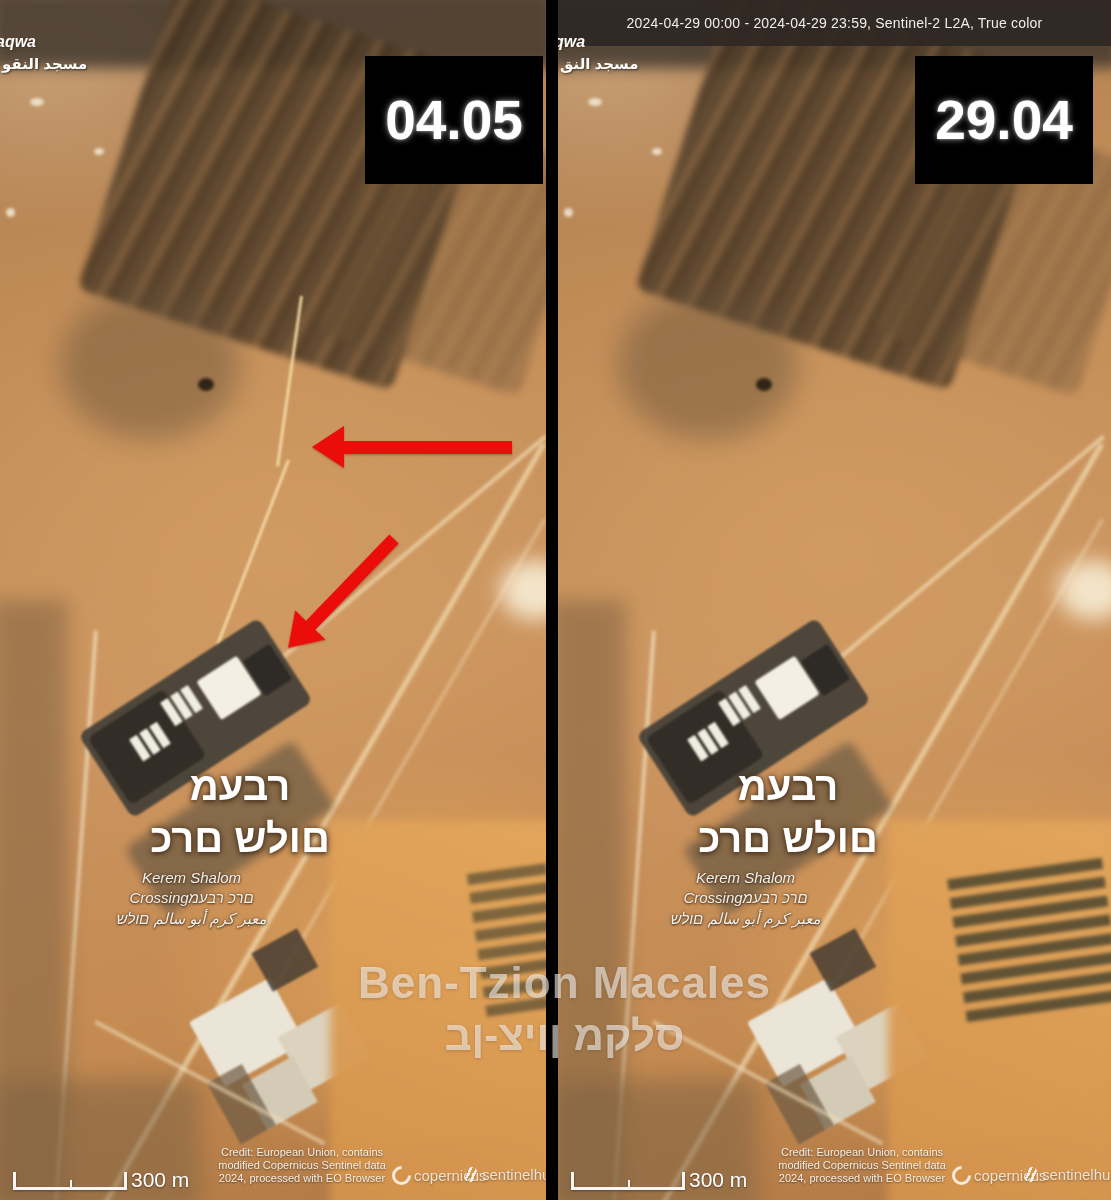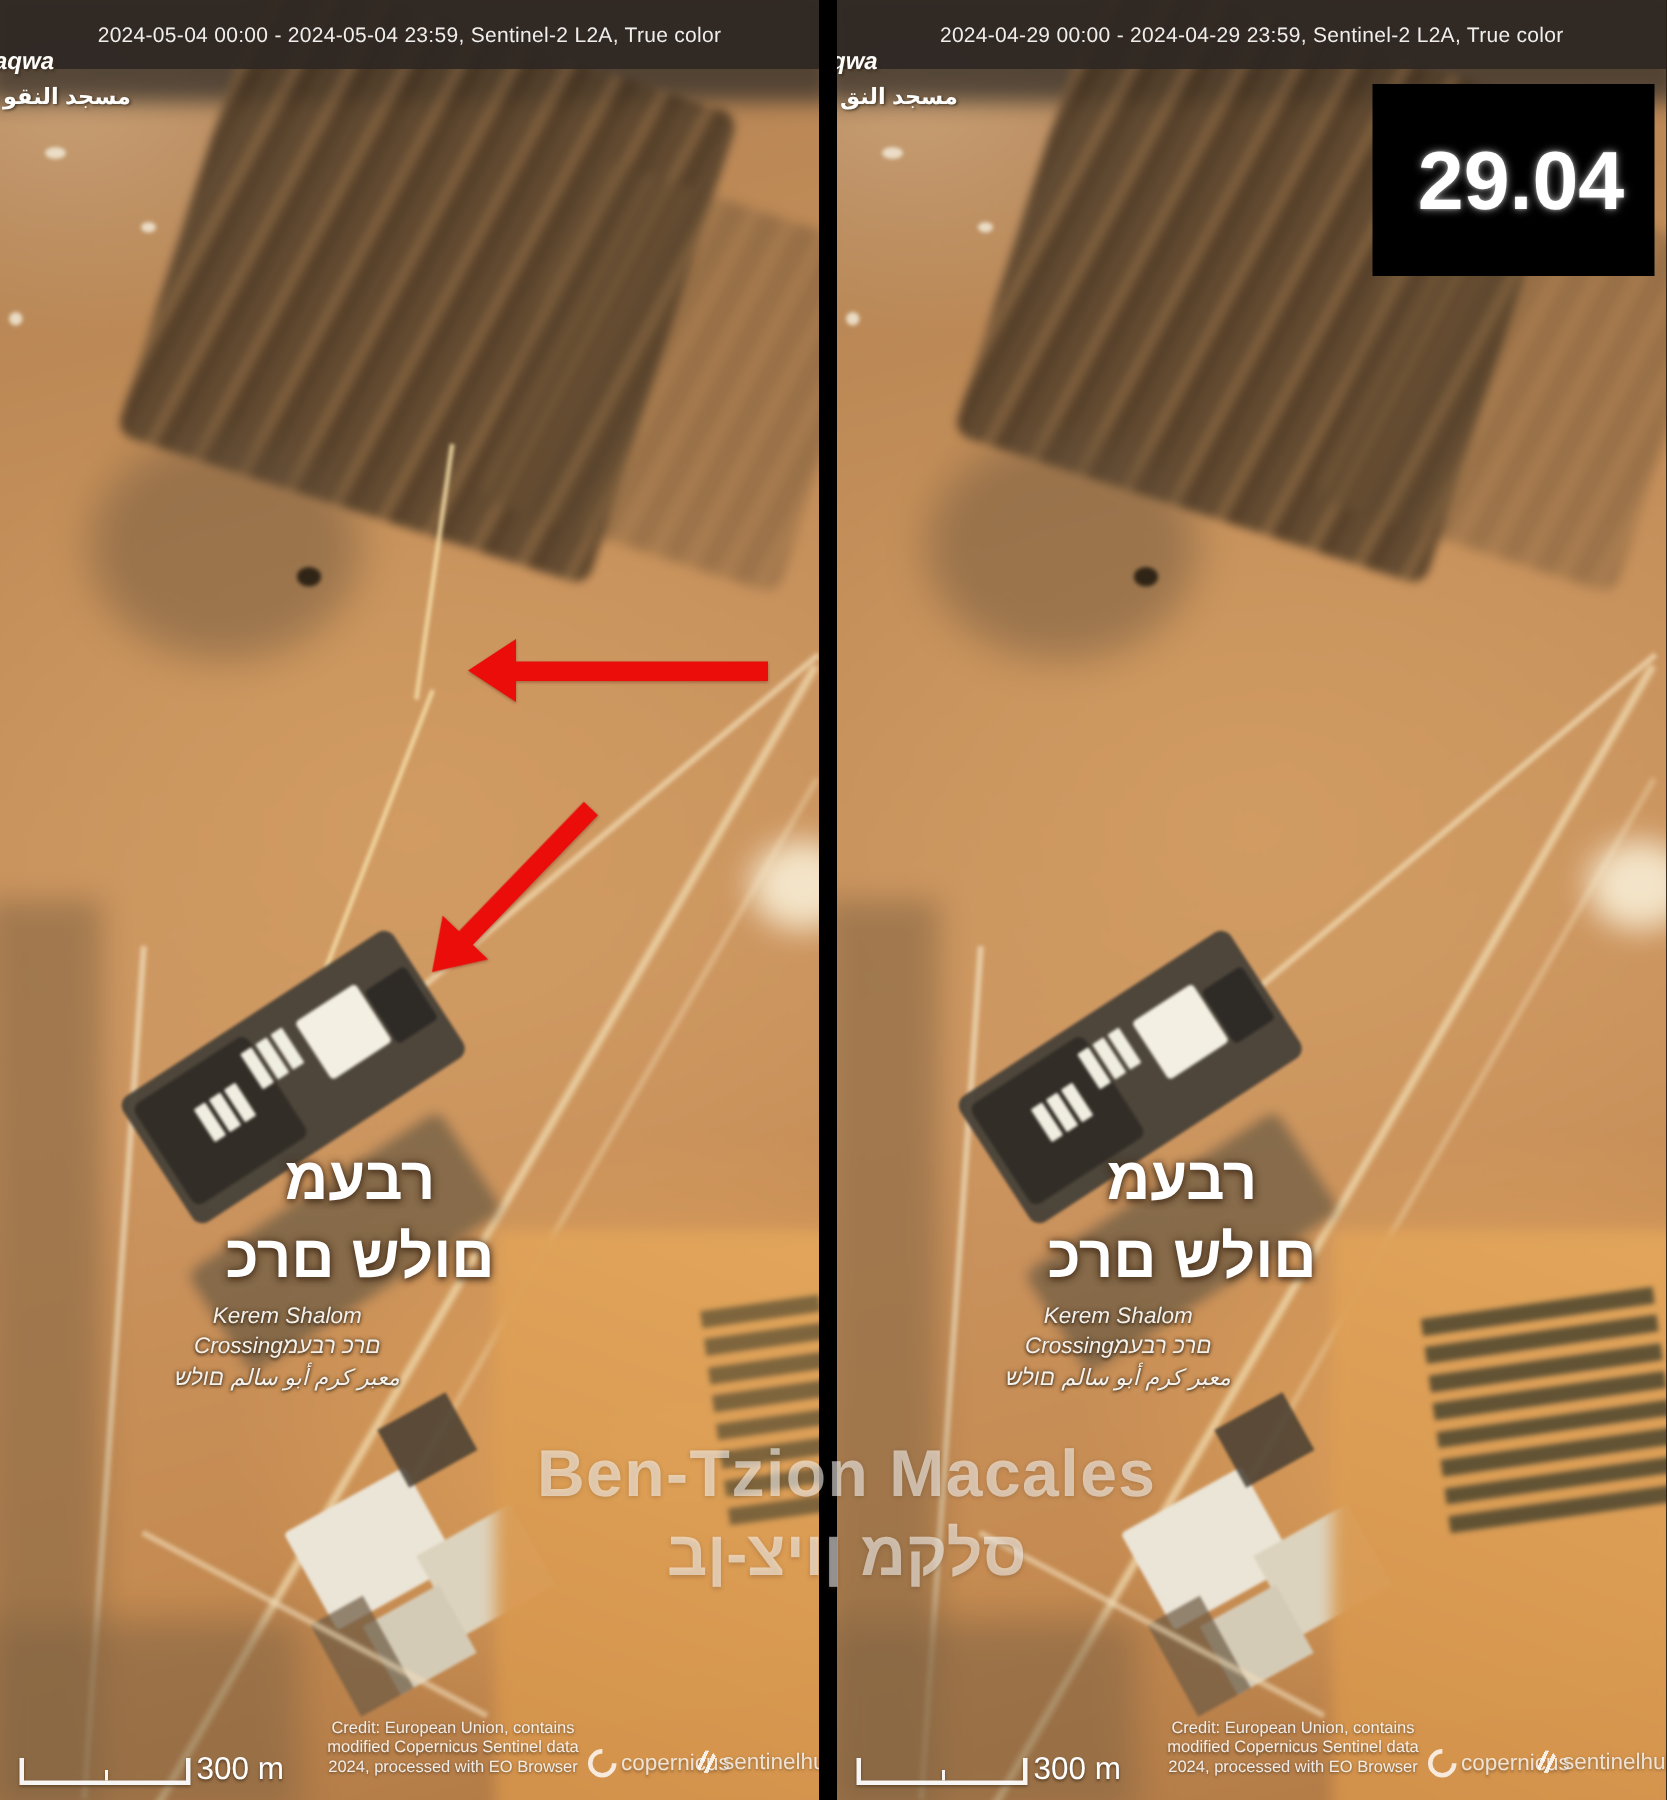--- a/index.html
+++ b/index.html
@@ -69,21 +69,21 @@
   
   .timebar{position:absolute;left:0;top:0;width:100%;height:46px;display:flex;align-items:center;justify-content:center;
     background:rgba(44,38,34,.88);color:#efeeec;font-size:14px;letter-spacing:.2px;z-index:5;}
   .corner{position:absolute;z-index:5;color:#fdfdfb;text-shadow:1px 1px 2px rgba(60,45,30,.9);font-weight:bold;}
   .corner-latin{left:-4px;top:33px;font-style:italic;font-weight:bold;font-size:16px;}
   .corner-ar{left:2px;top:55px;font-size:15px;}
   .badge{position:absolute;top:56px;width:178px;height:128px;z-index:6;
     background:var(--badge-bg,#000);color:var(--badge-fg,#fff);
     display:flex;align-items:center;justify-content:center;
     font-size:55px;font-weight:bold;text-shadow:0 0 6px rgba(170,170,170,.95),0 0 2px #777;}
-  .panel--left .badge{left:365px;} .panel--right .badge{left:357px;padding-left:10px;}
+  .panel--left .badge{left:365px;} .panel--right .badge{left:357px;}
   .biglabel{position:absolute;top:760px;width:310px;text-align:center;z-index:6;
     font-size:40px;font-weight:700;color:#fff;line-height:1.3;
     text-shadow:0 0 6px rgba(70,45,25,.9),0 2px 4px rgba(70,45,25,.7);}
   .panel--left .biglabel{left:85px;} .panel--right .biglabel{left:75px;}
   .smalllabel{position:absolute;top:868px;width:215px;text-align:center;z-index:6;
     font-style:italic;font-size:15px;color:#f3f1ec;line-height:1.35;
     text-shadow:0 0 3px rgba(70,50,30,.95),0 1px 2px rgba(60,40,20,.8);}
   .panel--left .smalllabel{left:84px;} .panel--right .smalllabel{left:80px;}
   .bidi{direction:ltr;unicode-bidi:bidi-override;}
   .scalebar{position:absolute;left:13px;top:1172px;width:108px;height:15px;z-index:6;
@@ -162,30 +162,28 @@
           <div class="d1"></div>
           <div class="d2"></div>
         </div>
       <div class="brightfield"></div>
         <div class="glow"></div>
         <div class="greenhouses"></div>
       <div class="bl-dark"></div>
         <div class="road-bl"></div>
     </div>
 
-    <header class="timebar">
-      <span>2024-05-04 00:00 - 2024-05-04 23:59, Sentinel-2 L2A, True color</span>
-    </header>
 
     <div class="corner corner-latin">aqwa</div>
     <div class="corner corner-ar">
       <span>مسجد</span>
       <span>النقو</span>
     </div>
 
+    <div class="badge">04.05</div>
 
     <div class="arrow arrow-h">
       <span class="a-head"></span>
       <span class="a-shaft"></span>
     </div>
     <div class="arrow arrow-d">
       <span class="a-head"></span>
       <span class="a-shaft"></span>
     </div>
 

